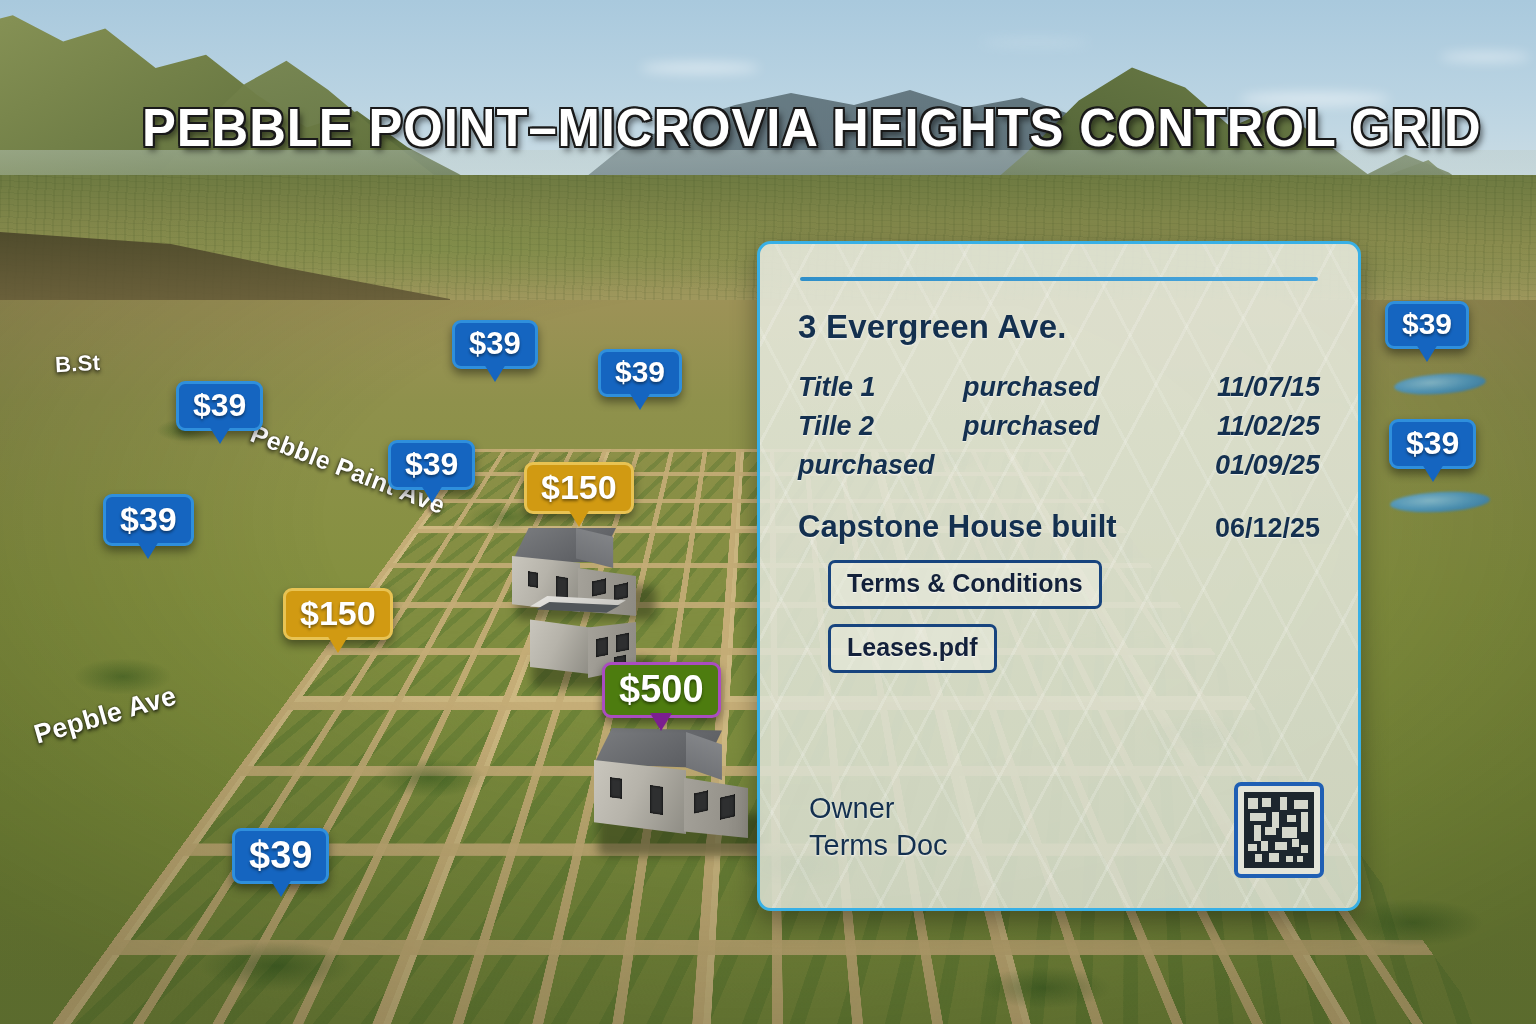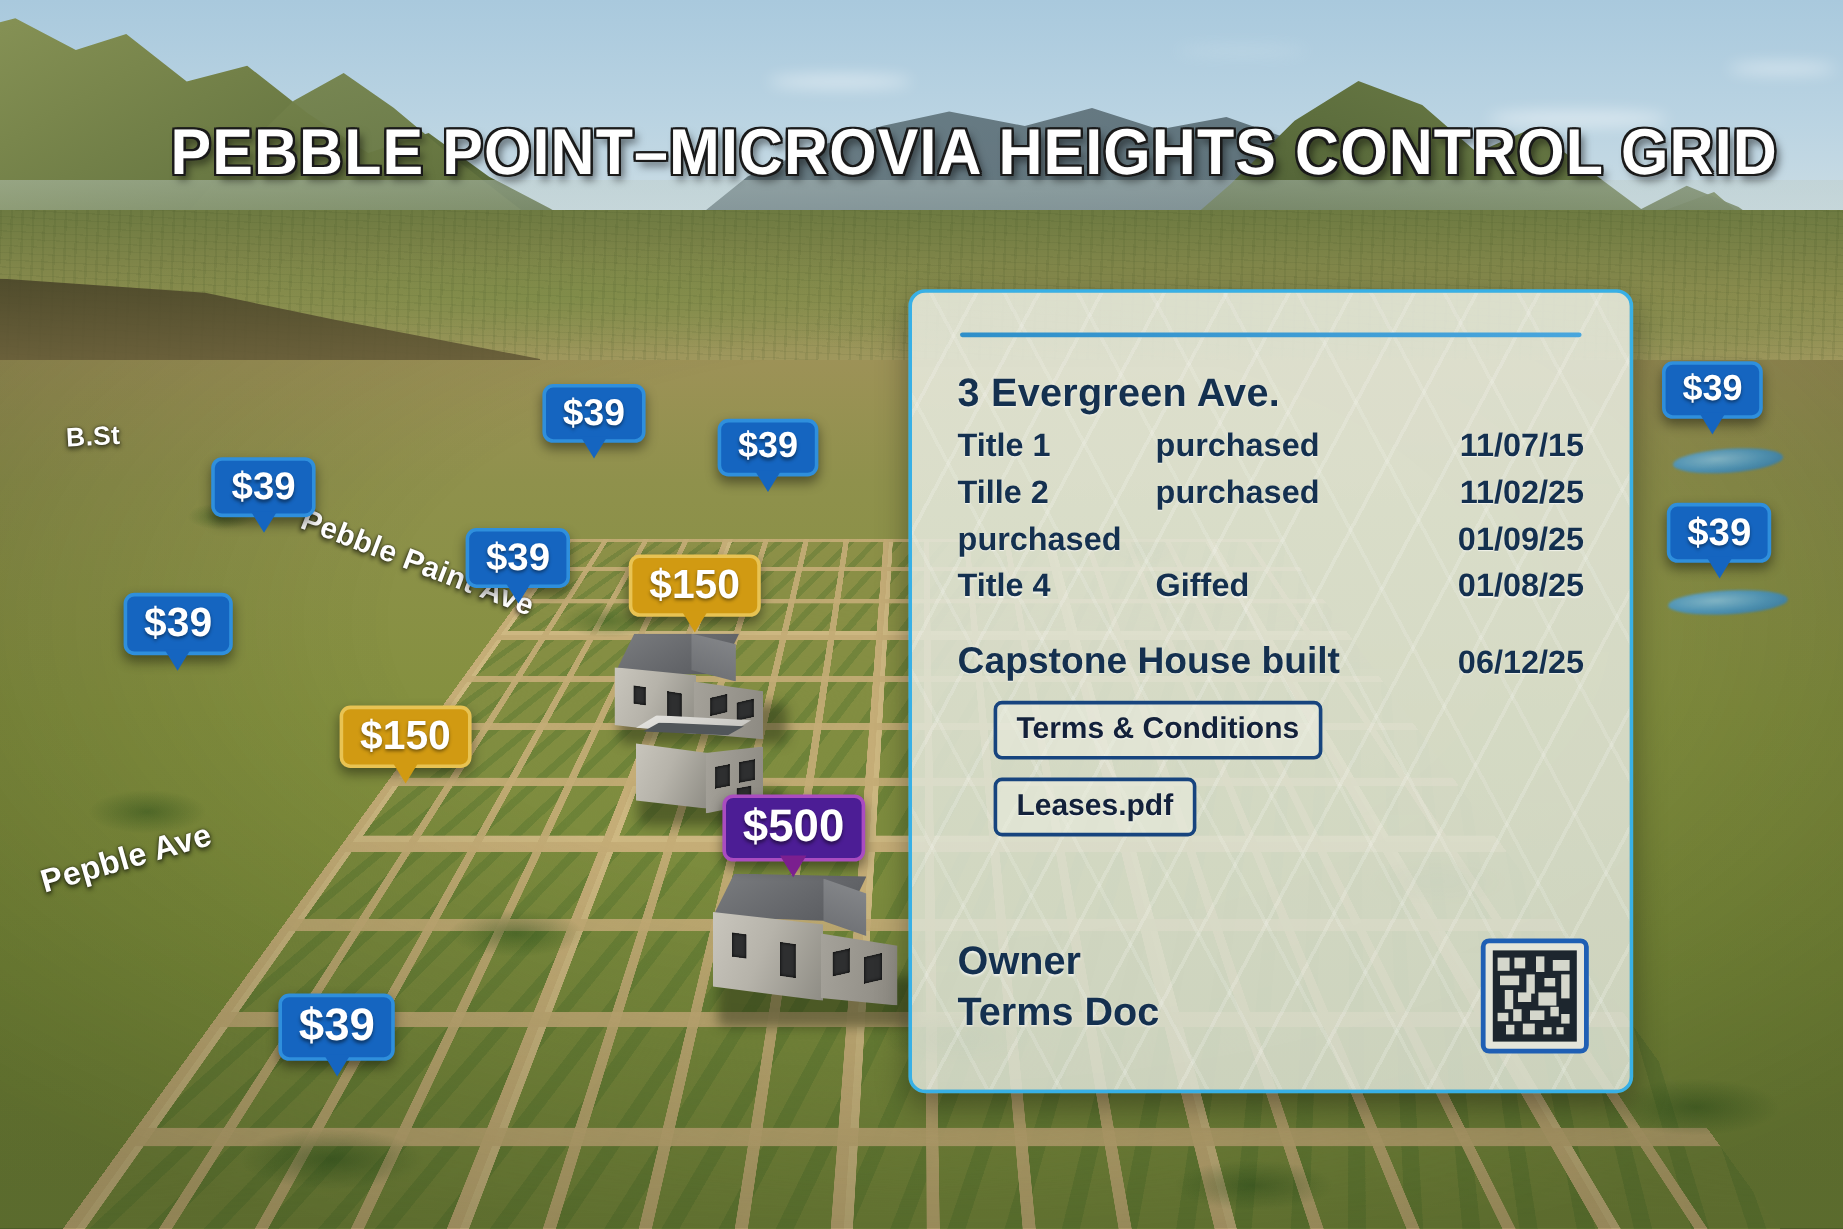--- a/index.html
+++ b/index.html
@@ -179,21 +179,21 @@
   }
   .pin-bubble::after{
     content:""; position:absolute; left:50%; margin-left:-11px; bottom:-16px;
     width:0; height:0;
     border-left:11px solid transparent; border-right:11px solid transparent;
   }
   .pin-blue   .pin-bubble{ background:#1565c0; border:3px solid #2f8fdc; }
   .pin-blue   .pin-bubble::after{ border-top:18px solid #1565c0; }
   .pin-orange .pin-bubble{ background:#d19a12; border:3px solid #e8c353; }
   .pin-orange .pin-bubble::after{ border-top:18px solid #d19a12; }
-  .pin-purple .pin-bubble{ background:#4c1d95; border:3px solid #aa4cc0; }
+  .pin-purple .pin-bubble{ background:#4d7c0f; border:3px solid #aa4cc0; }
   .pin-purple .pin-bubble::after{ border-top:18px solid #7b1f8f; }
 
   
   .page-title{
     position:absolute; left:142px; top:96px;
     font-family:"Liberation Sans Narrow","Liberation Sans", sans-serif;
     font-weight:700; font-size:54px; letter-spacing:1px;
     color:#ffffff; white-space:nowrap;
     transform:scaleX(.94); transform-origin:left center;
     text-shadow:
@@ -229,21 +229,21 @@
   .panel-rule{
     height:4px; margin:11px 2px 0;
     background:linear-gradient(to right,#2f8fc9,#49a6dd);
     border-radius:2px;
   }
   .panel-addr{
     margin-top:27px; color:#14304f; font-size:33px; font-weight:700;
     font-family:"Liberation Sans Narrow","Liberation Sans", sans-serif;
     letter-spacing:.2px; text-shadow:0 1px 2px rgba(255,255,255,.7);
   }
-  .hist{ margin-top:6px; }
+  .hist{ margin-top:22px;font-style:italic; }
   .hrow{
     display:flex; align-items:baseline; color:#14304f;
     font-family:"Liberation Sans Narrow","Liberation Sans", sans-serif;
     font-weight:700; font-size:27px; line-height:1.45;
     text-shadow:0 1px 1px rgba(255,255,255,.65);
   }
   .hrow .c1{ width:165px; flex:none; }
   .hrow .c2{ flex:1; }
   .hrow .c3{ width:150px; flex:none; text-align:right; }
 
@@ -261,23 +261,23 @@
     border:3px solid #17447e; border-radius:7px;
     background:rgba(235,237,224,.55);
     color:#13213a; font-weight:700; font-size:25px;
     font-family:"Liberation Sans Narrow","Liberation Sans", sans-serif;
     text-shadow:0 1px 1px rgba(255,255,255,.75);
     cursor:pointer;
   }
   .btn-row{ display:block;margin-left:30px; }
 
   .owner{
-    position:absolute; left:38px; bottom:44px; color:#14304f;
-    font-family:"Liberation Sans Narrow","Liberation Sans", sans-serif;
-    font-weight:700; font-size:33px; line-height:1.28;
+    position:absolute; left:49px; bottom:44px; color:#14304f;
+    font-family:"Liberation Sans Narrow","Liberation Sans", sans-serif;
+    font-weight:400; font-size:29px; line-height:1.28;
     text-shadow:0 1px 2px rgba(255,255,255,.7);
   }
   .qr{
     position:absolute; right:34px; bottom:30px; width:90px; height:96px;
     border:4px solid #1f5fb4; border-radius:7px;
     background:#e4e5da; padding:6px;
   }
   .qr-inner{
     width:100%; height:100%; background:#1d262e; position:relative;
   }
@@ -425,25 +425,20 @@
           <span class="c3">11/07/15</span>
         </div>
         <div class="hrow">
           <span class="c1">Tille 2</span>
           <span class="c2">purchased</span>
           <span class="c3">11/02/25</span>
         </div>
         <div class="hrow">
           <span class="c2">purchased</span>
           <span class="c3">01/09/25</span>
-        </div>
-        <div class="hrow">
-          <span class="c1">Title 4</span>
-          <span class="c2">Giffed</span>
-          <span class="c3">01/08/25</span>
         </div>
       </div>
 
       <div class="built">
         <span class="b1">Capstone House built</span>
         <span class="b2">06/12/25</span>
       </div>
 
       <div class="btn-row">
         <div class="docbtn">Terms &amp; Conditions</div>

